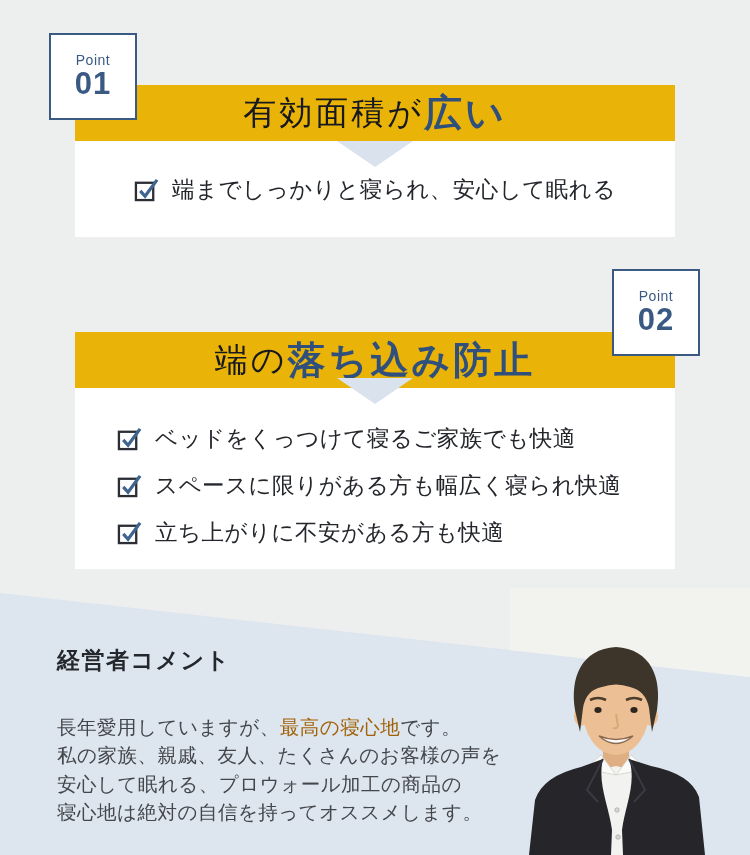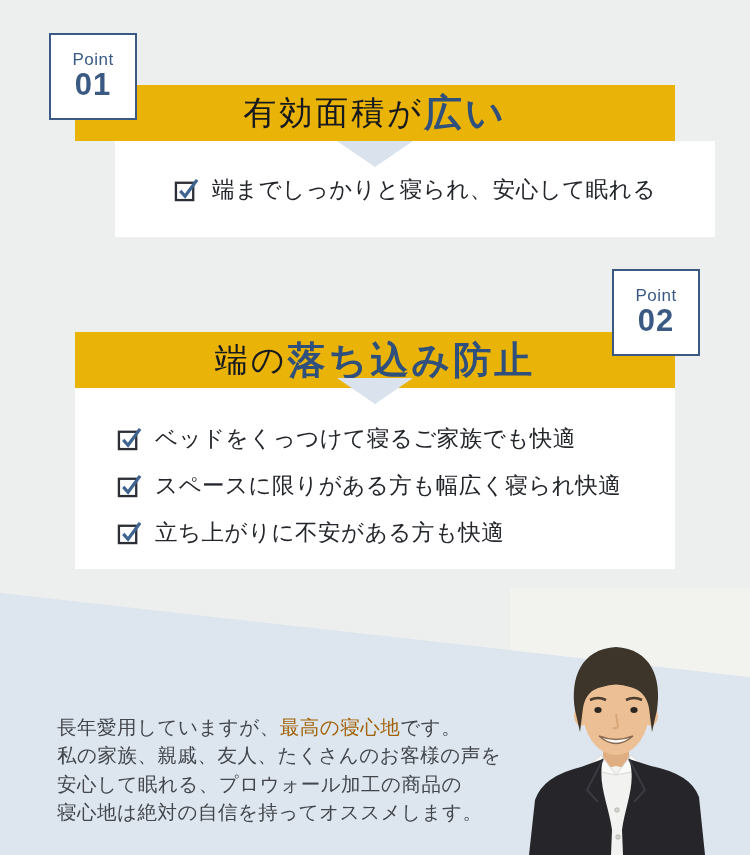--- a/index.html
+++ b/index.html
@@ -11,21 +11,21 @@
   }
   .serif { font-family:"Liberation Serif","DejaVu Serif",serif; }
 
   
   .badge {
     position:absolute; width:88px; height:87px; background:#ffffff;
     border:2px solid #3a5a83; color:#3a5a83; display:flex;
     flex-direction:column; align-items:center; justify-content:center;
     z-index:5; line-height:1.05;
   }
-  .badge .badge-label { font-size:17px; letter-spacing:.5px; }
+  .badge .badge-label { font-size:14px; letter-spacing:.5px; }
   .badge .badge-num   { font-size:31px; font-weight:bold; letter-spacing:1px; }
   .badge1 { left:49px; top:33px; }
   .badge2 { left:612px; top:269px; }
 
   
   .band {
     position:absolute; left:75px; width:600px; height:56px;
     background:#eab308; display:flex; align-items:center; justify-content:center;
     z-index:2;
   }
@@ -36,21 +36,21 @@
 
   .tri {
     position:absolute; left:337px; width:76px; height:26px; background:#d9e2ed;
     clip-path:polygon(0 0,100% 0,50% 100%); z-index:3;
   }
   .tri1 { top:141px; }
   .tri2 { top:378px; }
 
   
   .whitebox { position:absolute; left:75px; width:600px; background:#ffffff; z-index:1; }
-  .box1 { top:141px; height:96px; display:flex; justify-content:center;margin-left:40px; }
+  .box1 { top:141px; height:96px; display:flex; justify-content:center; }
   .box2 { top:378px; height:191px; padding:45px 0 8px 42px; display:flex; flex-direction:column; gap:16px; }
 
   .check-row { display:flex; align-items:center; gap:13px; }
   .check-row .cb { flex:0 0 auto; width:25px; height:25px; }
   .check-row .item-text { font-size:22.5px; color:#23262b; letter-spacing:.5px; white-space:nowrap; }
 
   
   .blue-section {
     position:absolute; inset:0; background:#dde5ee; z-index:1;
     clip-path:polygon(0 593px, 750px 677px, 750px 855px, 0 855px);
@@ -129,20 +129,21 @@
         <rect x="2" y="6" width="18" height="18" fill="#ffffff" stroke="#2b2f35" stroke-width="2.4"></rect>
         <polyline points="6.5,14.5 11.5,20 24,3" fill="none" stroke="#3f648f" stroke-width="3.4"></polyline>
       </svg>
       <span class="item-text serif">立ち上がりに不安がある方も快適</span>
     </div>
   </div>
 
   <div class="blue-section"></div>
   <div class="photo-bg"></div>
 
+  <h2 class="comment-heading">経営者コメント</h2>
 
   <p class="comment-text">
     <br>
     <span>長年愛用していますが、</span><span class="red">最高の寝心地</span><span>です。</span><br>
     <span>私の家族、親戚、友人、たくさんのお客様の声を</span><br>
     <span>安心して眠れる、プロウォール加工の商品の</span><br>
     <span>寝心地は絶対の自信を持ってオススメします。</span>
   </p>
 
   <svg class="ceo" viewBox="0 0 225 215">

